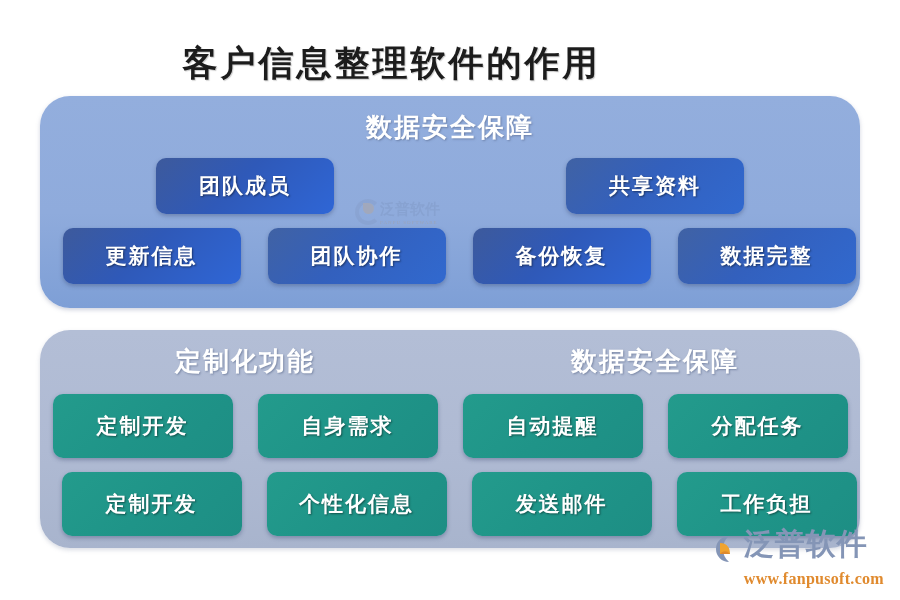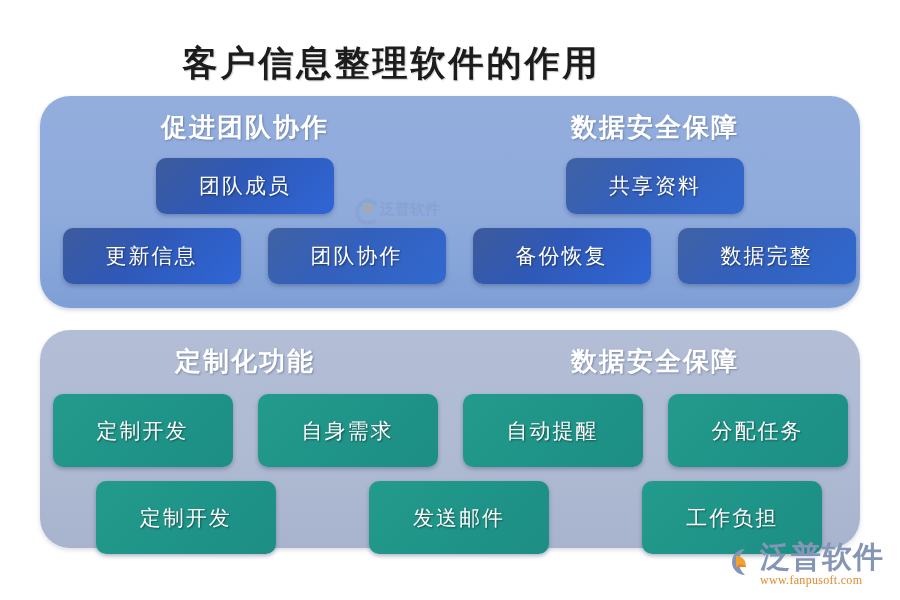--- a/index.html
+++ b/index.html
@@ -96,37 +96,37 @@
   }
 
   .card {
     width: 178px;
     height: 56px;
     border-radius: 10px;
     display: flex;
     align-items: center;
     justify-content: center;
     font-size: 21px;
-    font-weight: normal;
+    font-weight: bold;
     color: #ffffff;
     letter-spacing: 2px;
     box-sizing: border-box;
     text-shadow: 1px 1px 2px rgba(0,0,0,0.45);
     box-shadow: 0 2px 4px rgba(55,70,110,0.4);
   }
   .card-blue {
     background: linear-gradient(135deg, #3d5a9c 0%, #2f59b8 45%, #2f66d6 100%);
   }
   .card-blue.alt {
     background: linear-gradient(135deg, #4062a4 0%, #3360bd 45%, #3169cf 100%);
   }
   .card-green {
     background: linear-gradient(135deg, #239b8c 0%, #1f9488 50%, #1d8e84 100%);
   }
-  .panel-bottom .card { height: 73px; width: 180px; }
+  .panel-bottom .card { height: 64px; width: 180px; }
 
   
   .watermark-center {
     position: absolute;
     left: 355px;
     top: 192px;
     width: 110px;
     height: 34px;
     opacity: 0.22;
     pointer-events: none;
@@ -193,38 +193,37 @@
   }
   .logo-name {
     font-size: 30px;
     font-weight: bold;
     color: #8495b6;
     line-height: 1;
     letter-spacing: 1px;
     font-family: "Liberation Sans", "DejaVu Sans", sans-serif;
   }
   .logo-url {
-    margin-top: 1px;
-    font-size: 12px;
-    font-weight: normal;
+    margin-top: 11px;
+    font-size: 16px;
+    font-weight: bold;
     color: #e08a2e;
     letter-spacing: 0.3px;
     font-family: "Liberation Serif", "DejaVu Serif", serif;
   }
 </style>
 </head>
 <body>
 
 <div class="infographic">
 
   <div class="title">客户信息整理软件的作用</div>
 
   <div class="panel panel-top">
     <div class="panel-headers">
-      <div class="panel-header">促进团队协作</div>
       <div class="panel-header">数据安全保障</div>
     </div>
 
     <div class="cards-area">
       <div class="card-row">
         <div class="card-cell">
           <div class="card card-blue">团队成员</div>
         </div>
         <div class="card-cell">
           <div class="card card-blue alt">共享资料</div>
@@ -272,20 +271,23 @@
           <div class="card card-green">自动提醒</div>
         </div>
         <div class="card-cell">
           <div class="card card-green">分配任务</div>
         </div>
       </div>
 
       <div class="card-row">
         <div class="card-cell">
           <div class="card card-green">定制开发</div>
+        </div>
+        <div class="card-cell">
+          <div class="card card-green">个性化信息</div>
         </div>
         <div class="card-cell">
           <div class="card card-green">发送邮件</div>
         </div>
         <div class="card-cell">
           <div class="card card-green">工作负担</div>
         </div>
       </div>
     </div>
   </div>

